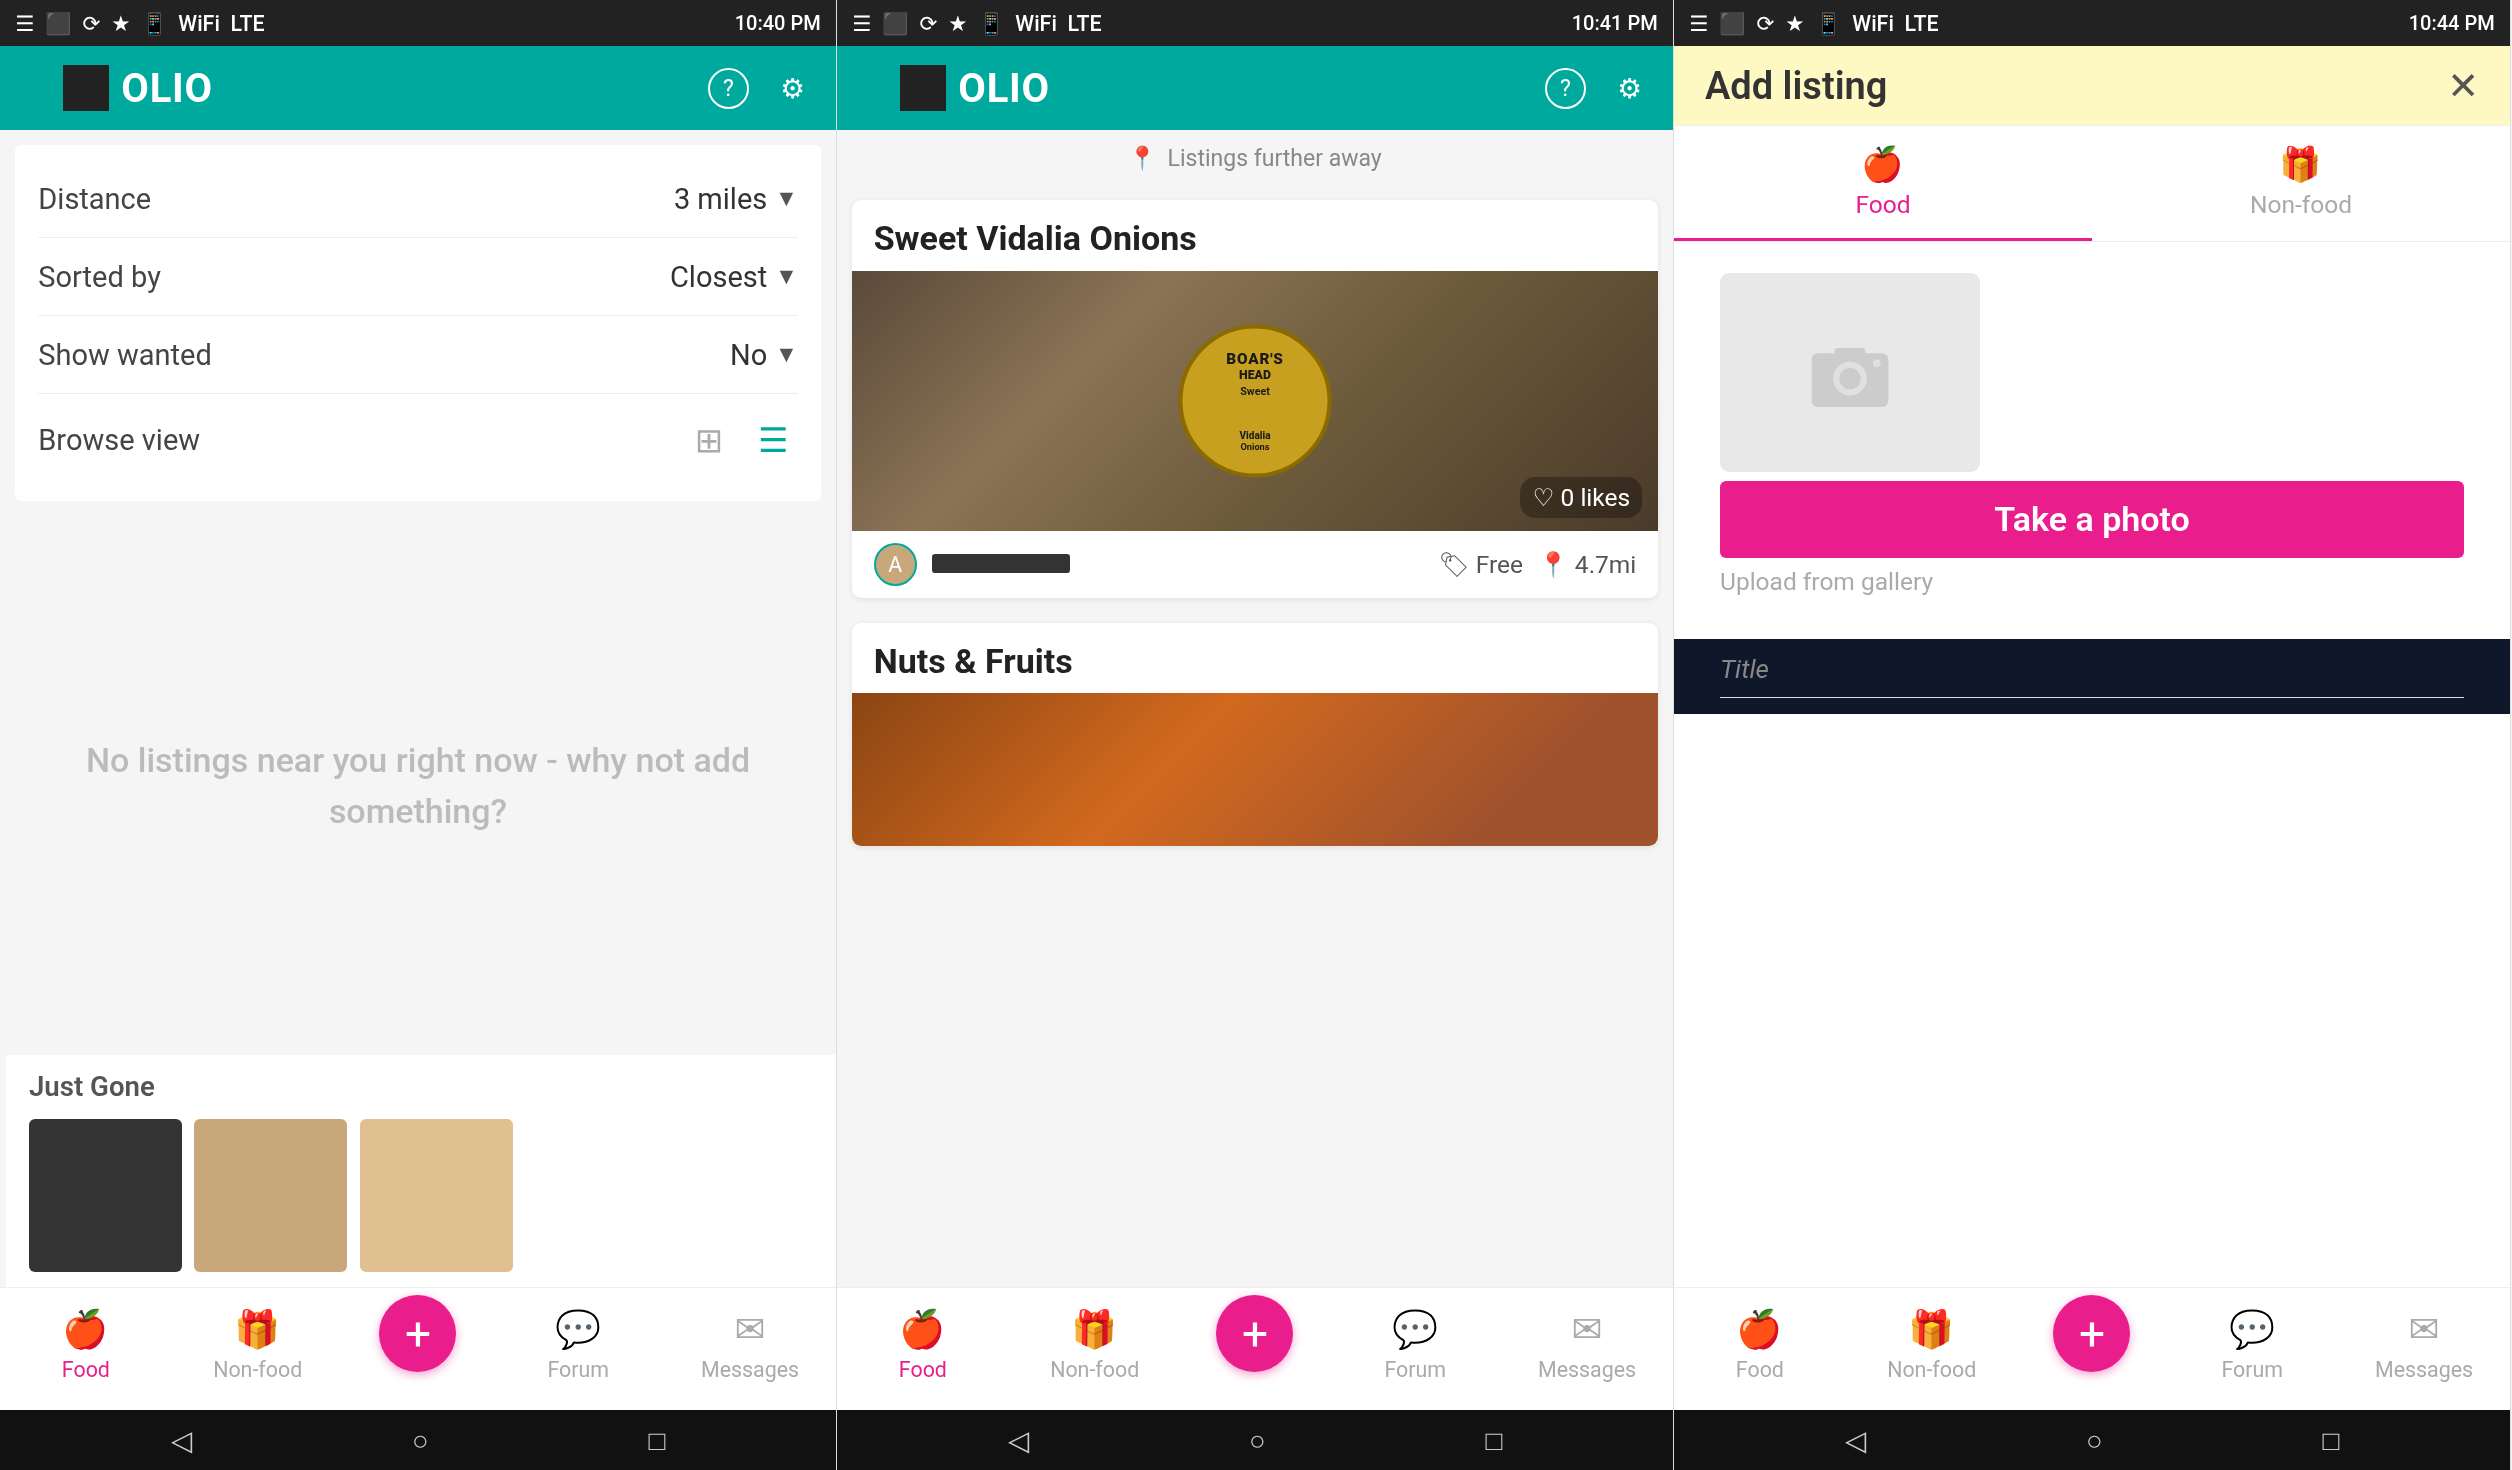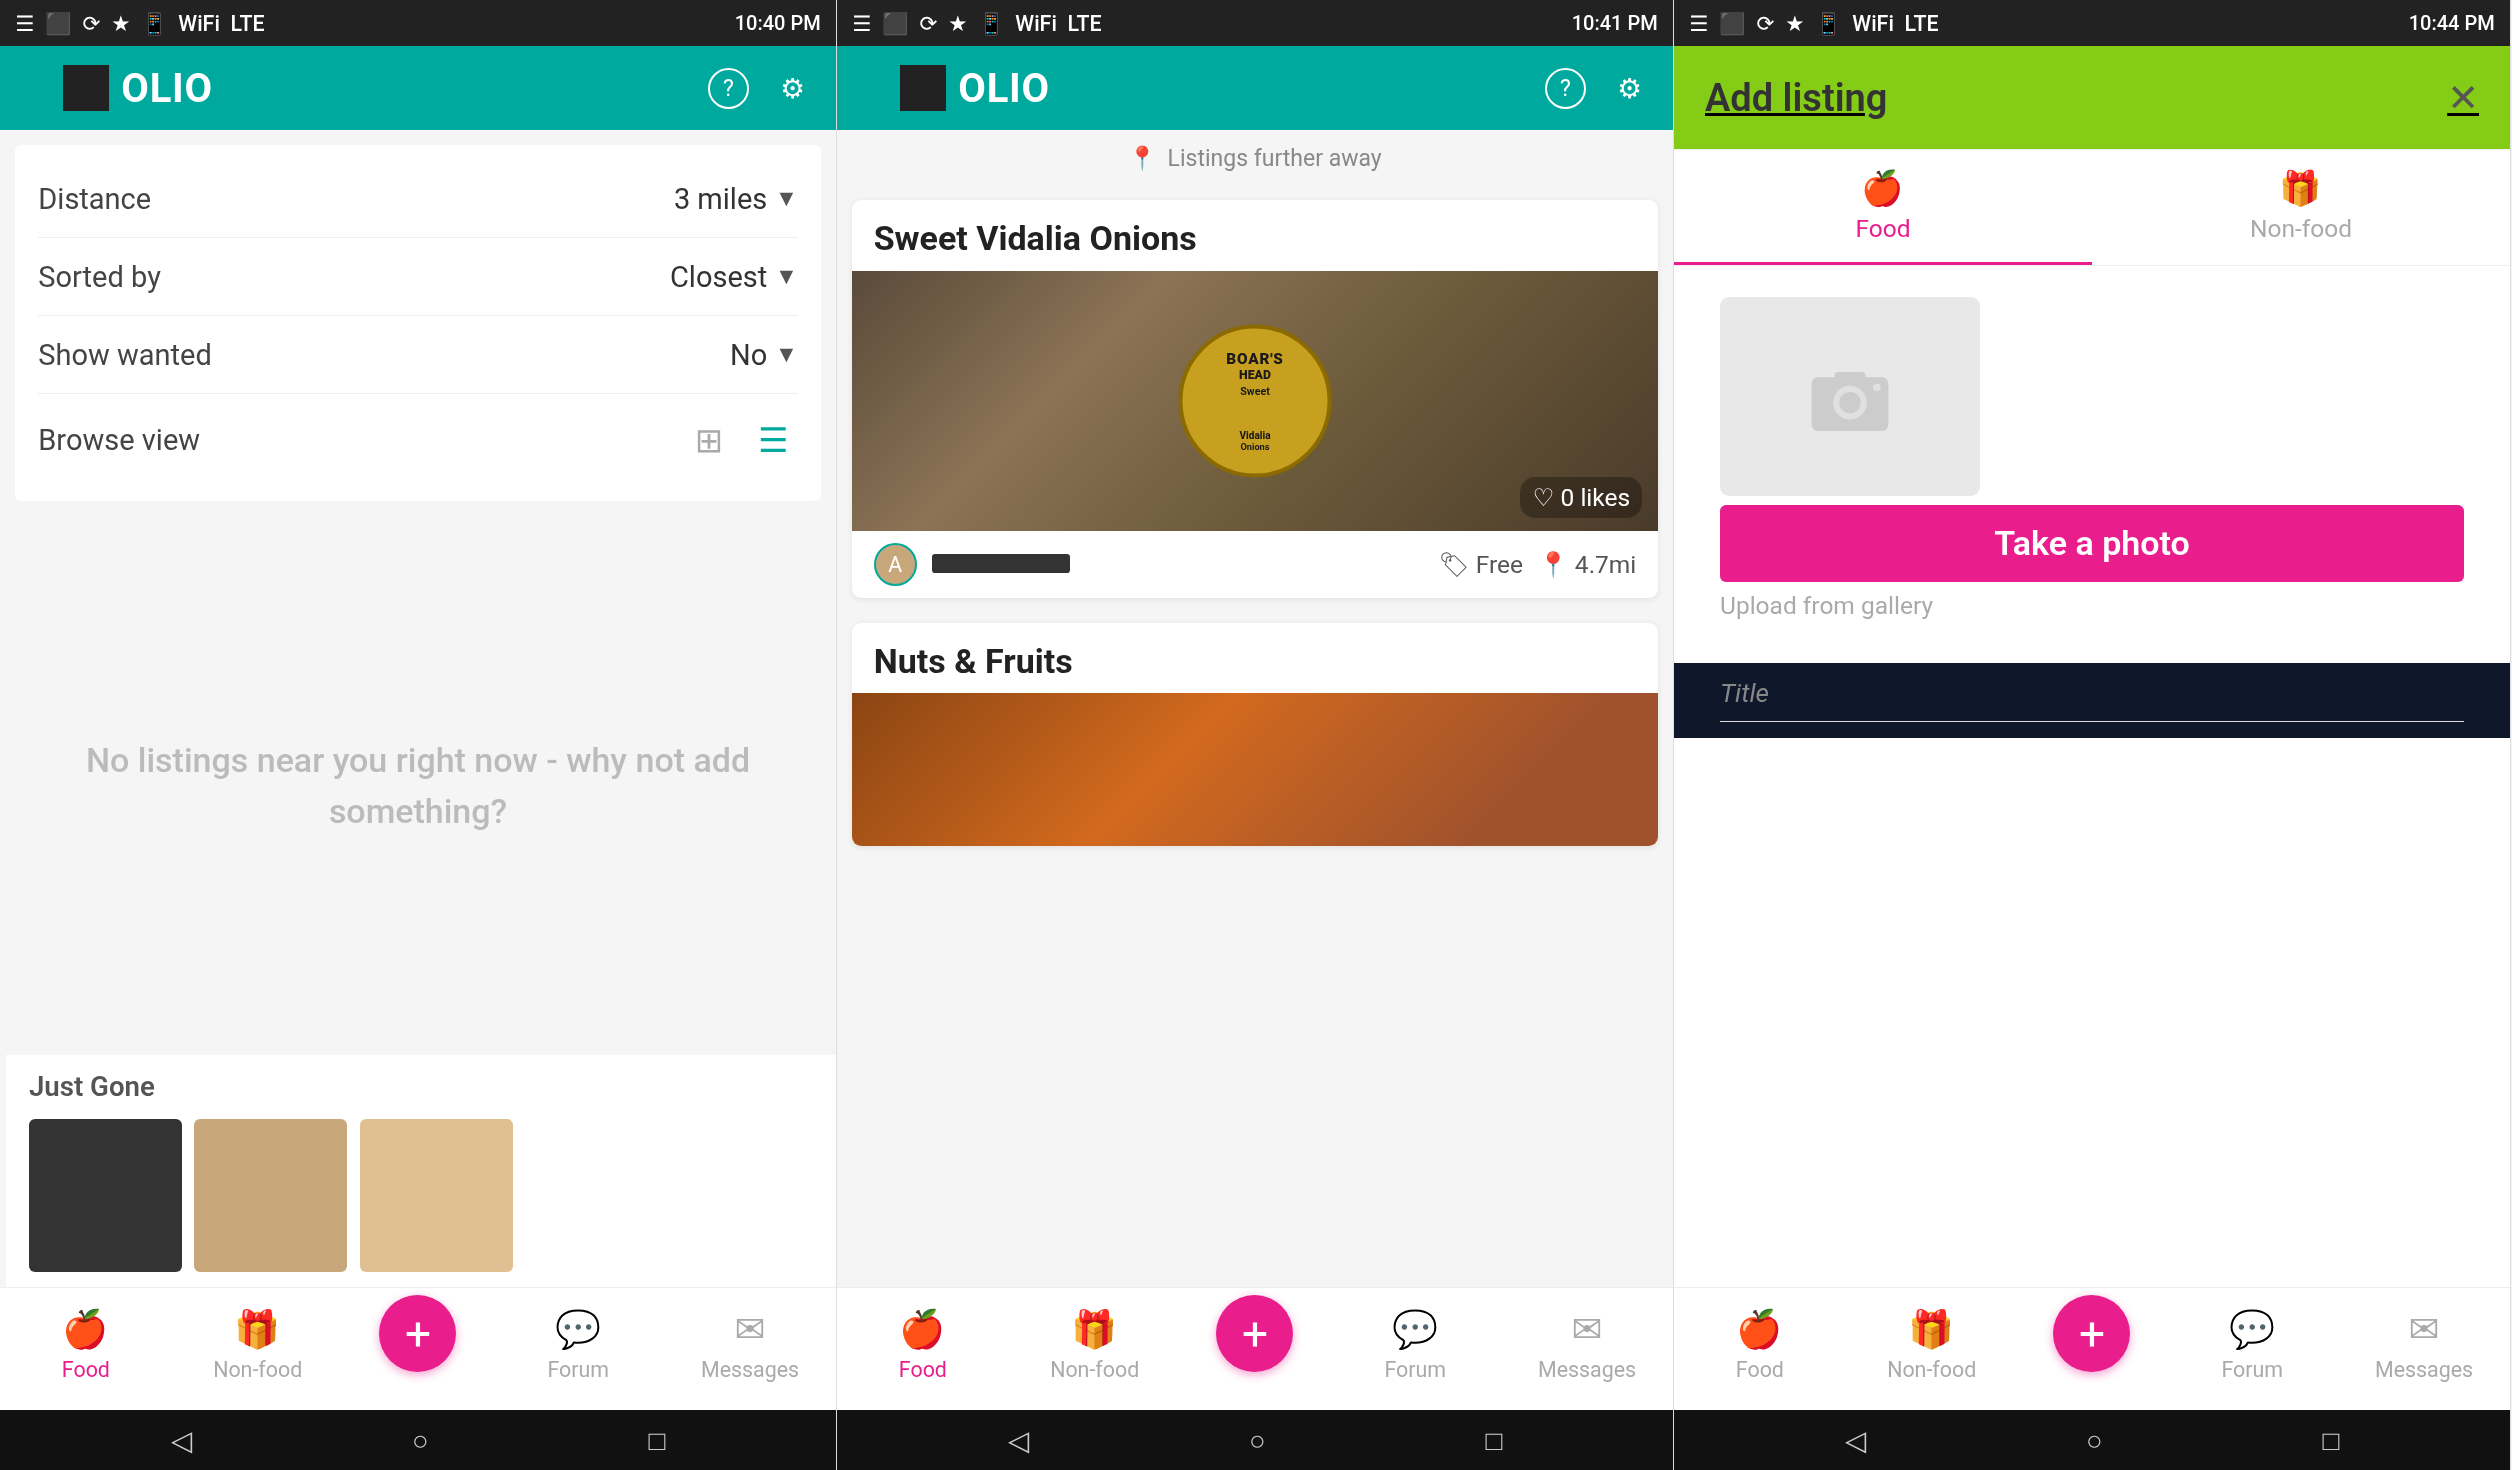--- a/index.html
+++ b/index.html
@@ -75,28 +75,27 @@
       align-items: center;
       justify-content: center;
       color: white;
       font-size: 23px;
       cursor: pointer;
     }
     .top-bar-icon.plain { border: none; font-size: 27.6px; }
 
     
     .add-listing-header {
-      height: 104px;
-      background: #84cc16;
+      height: 80px;
+      background: #fef9c3;
       display: flex;
       align-items: center;
       justify-content: space-between;
       padding: 0 31px;
       border-bottom: 0.8px solid #eee;
-      text-decoration: underline;
     }
     .add-listing-title {
       font-size: 38px;
       font-weight: 600;
       color: #333;
     }
     .close-btn {
       font-size: 38px;
       color: #555;
       cursor: pointer;

